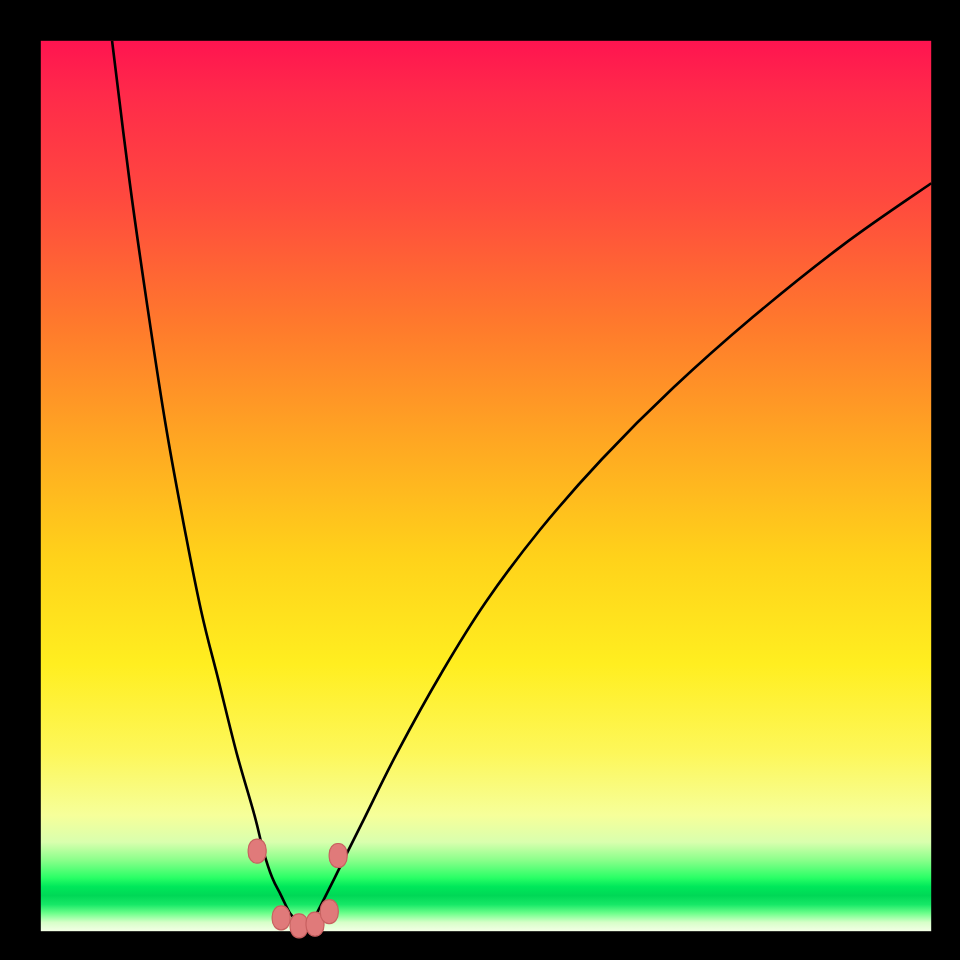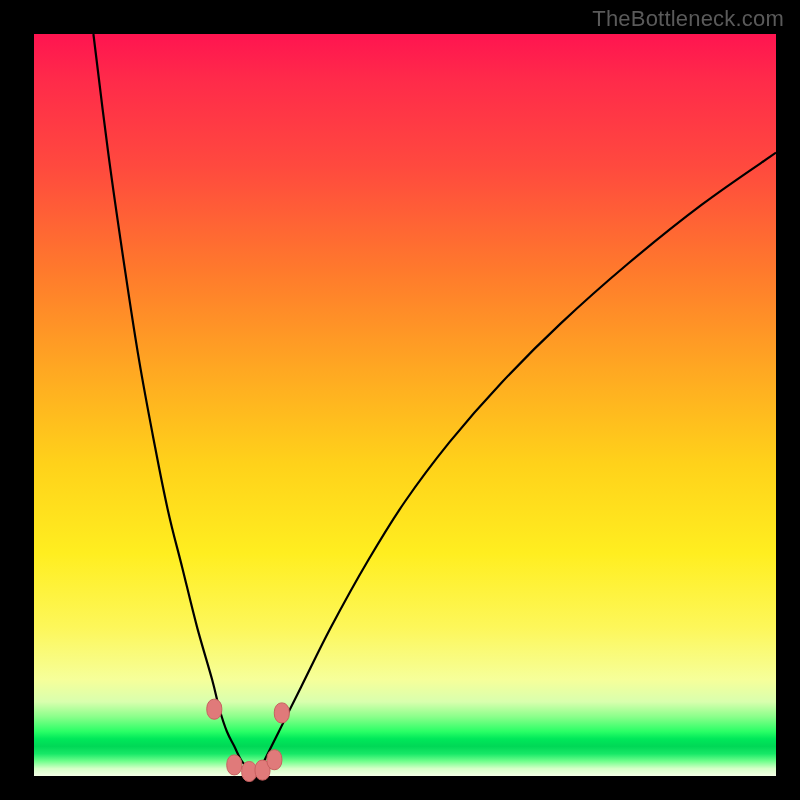--- a/index.html
+++ b/index.html
@@ -69,21 +69,20 @@
   .marker {
     fill: #e07a7a;
     stroke: #c86060;
     stroke-width: 1;
   }
 </style>
 </head>
 <body>
 
 <div class="frame">
-  <div class="watermark">TheBottleneck.com</div>
 
   <div class="plot-area">
     <svg class="curves" viewBox="0 0 742 742">
       <g>
         <path id="left-curve" class="curve" d="M 59.4 0.0 C 62.0 21.4, 68.9 78.7, 74.2 118.7 C 79.5 158.8, 83.7 186.5, 89.0 222.6 C 94.4 258.7, 98.5 287.0, 103.9 319.1 C 109.2 351.1, 113.4 372.6, 118.7 400.7 C 124.1 428.7, 128.2 450.8, 133.6 474.9 C 138.9 498.9, 143.1 512.9, 148.4 534.2 C 153.7 555.6, 157.9 573.6, 163.2 593.6 C 168.6 613.6, 174.1 630.8, 178.1 645.5 C 182.1 660.2, 182.8 665.9, 185.5 675.2 C 188.2 684.6, 190.2 690.8, 192.9 697.5 C 195.6 704.2, 197.7 707.0, 200.3 712.3 C 203.0 717.7, 205.1 723.2, 207.8 727.2 C 210.4 731.2, 213.2 731.9, 215.2 734.6 C 217.2 737.3, 218.2 740.7, 218.9 742.0"></path>
         <path id="right-curve" class="curve" d="M 222.6 742.0 C 223.9 739.3, 226.0 735.2, 230.0 727.2 C 234.0 719.1, 238.2 710.8, 244.9 697.5 C 251.5 684.1, 257.8 671.7, 267.1 653.0 C 276.5 634.3, 284.8 616.3, 296.8 593.6 C 308.8 570.9, 320.5 549.5, 333.9 526.8 C 347.3 504.1, 356.3 488.8, 371.0 467.5 C 385.7 446.1, 398.2 429.5, 415.5 408.1 C 432.9 386.7, 447.4 370.1, 467.5 348.7 C 487.5 327.4, 504.1 310.7, 526.8 289.4 C 549.5 268.0, 568.2 251.4, 593.6 230.0 C 619.0 208.7, 641.1 190.7, 667.8 170.7 C 694.5 150.6, 728.6 128.1, 742.0 118.7"></path>
       </g>
       <g id="markers">
           <rect x="172.8" y="665.2" width="15" height="20" rx="7" ry="9" class="marker"></rect>
           <rect x="192.8" y="720.9" width="15" height="20" rx="7" ry="9" class="marker"></rect>

